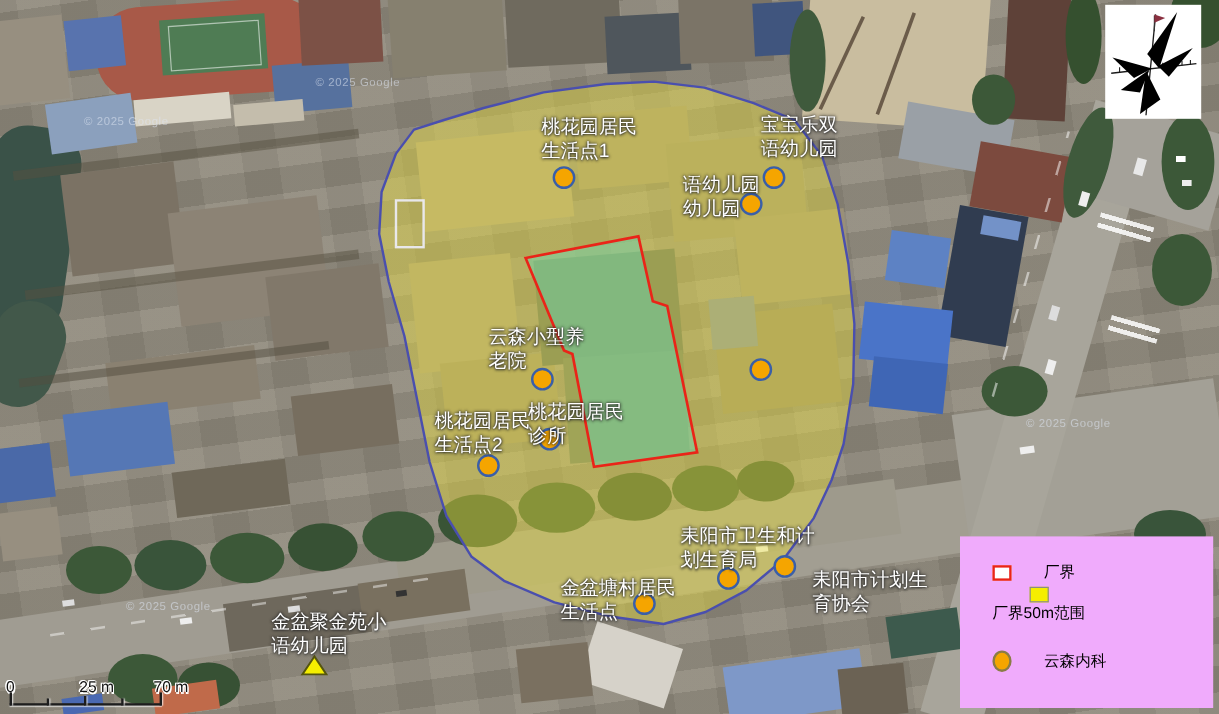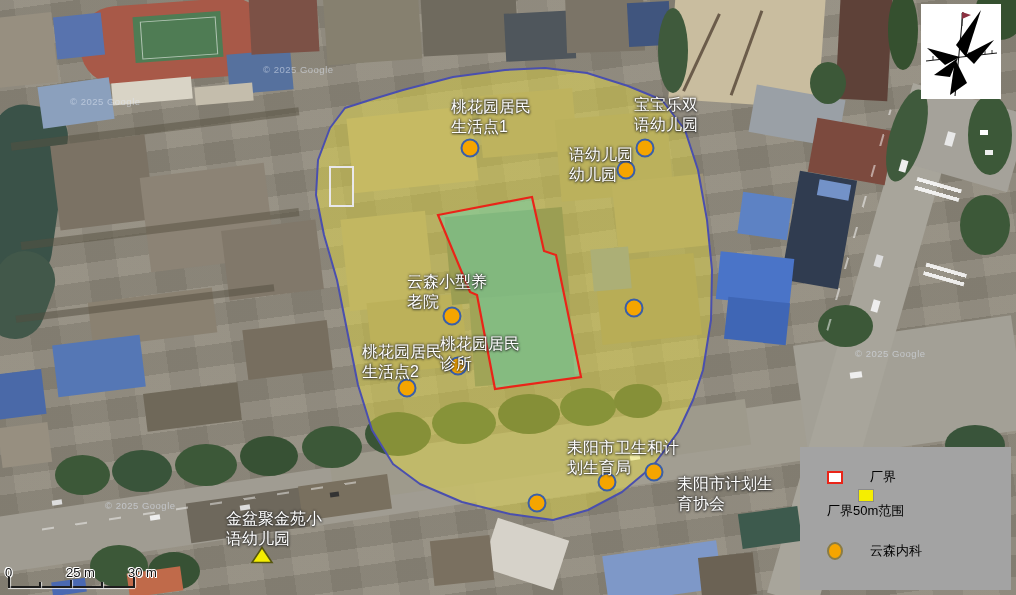--- a/index.html
+++ b/index.html
@@ -27,21 +27,21 @@
        background:var(--noise-fill);border:2px solid var(--noise-stroke);}
   .mlabel{position:absolute;color:#fff;font-size:16px;line-height:20px;white-space:pre-line;
           text-shadow:0 0 3px rgba(40,40,40,.95),0 0 2px rgba(40,40,40,.8),0 1px 2px rgba(40,40,40,.6);}
   
   #scalebar{position:absolute;left:0;top:558px;width:190px;height:37px;}
   #scalebar .slabel{position:absolute;font-size:13px;color:#111;
      text-shadow:-1px 0 #fff,1px 0 #fff,0 -1px #fff,0 1px #fff,1px 1px #fff,-1px -1px #fff;}
   #scalebar .sline{position:absolute;left:8px;top:28px;width:127px;height:2px;background:#1d1d1d;box-shadow:0 1px 1px rgba(255,255,255,.8);}
   #scalebar .stick{position:absolute;width:2px;background:#1d1d1d;box-shadow:1px 0 1px rgba(255,255,255,.7);}
   
-  #legend{position:absolute;left:800px;top:447px;width:211px;height:143px;background:#a3a3a3;}
+  #legend{position:absolute;left:800px;top:447px;width:211px;height:143px;background:#f0abfc;}
   .lrow{position:absolute;left:0;display:flex;align-items:center;height:16px;}
   .lswwrap{width:16px;margin-left:27px;display:flex;justify-content:center;}
   .ltxt{margin-left:27px;font-size:13px;color:#000;white-space:nowrap;}
   .sw-boundary{width:13px;height:9px;background:#fff;border:2px solid var(--boundary-stroke);}
   .sw-buffer{width:15px;height:11px;background:var(--air-fill);border:1px solid #8a8a8a;}
   .sw-noise{width:14px;height:14px;border-radius:50%;background:var(--noise-fill);border:2px solid #8a7c45;}
   
   #compass{position:absolute;left:921px;top:4px;width:80px;height:95px;background:#fff;}
   
   .wm{position:absolute;font-size:9.5px;color:rgba(222,230,242,.55);letter-spacing:.5px;}
@@ -214,27 +214,29 @@
   <div class="mlabel" style="left:407px;top:272px;">云森小型养
 老院</div>
   <div class="mlabel" style="left:440px;top:334px;">桃花园居民
 诊所</div>
   <div class="mlabel" style="left:362px;top:342px;">桃花园居民
 生活点2</div>
   <div class="mlabel" style="left:677px;top:474px;">耒阳市计划生
 育协会</div>
   <div class="mlabel" style="left:567px;top:438px;">耒阳市卫生和计
 划生育局</div>
+  <div class="mlabel" style="left:467px;top:481px;">金盆塘村居民
+生活点</div>
   <div class="mlabel" style="left:226px;top:509px;">金盆聚金苑小
 语幼儿园</div>
 
   <div id="scalebar">
     <span class="slabel" style="left:5px;top:7px;">0</span>
     <span class="slabel" style="left:66px;top:7px;">25 m</span>
-    <span class="slabel" style="left:128px;top:7px;">30 m</span>
+    <span class="slabel" style="left:128px;top:7px;">70 m</span>
     <span class="sline"></span>
     <span class="stick" style="left:8px;top:19px;height:11px;"></span>
     <span class="stick" style="left:39px;top:24px;height:6px;"></span>
     <span class="stick" style="left:70px;top:22px;height:8px;"></span>
     <span class="stick" style="left:101px;top:24px;height:6px;"></span>
     <span class="stick" style="left:133px;top:19px;height:11px;"></span>
   </div>
 
   <div id="legend">
     <div class="lrow" style="top:22px;">

